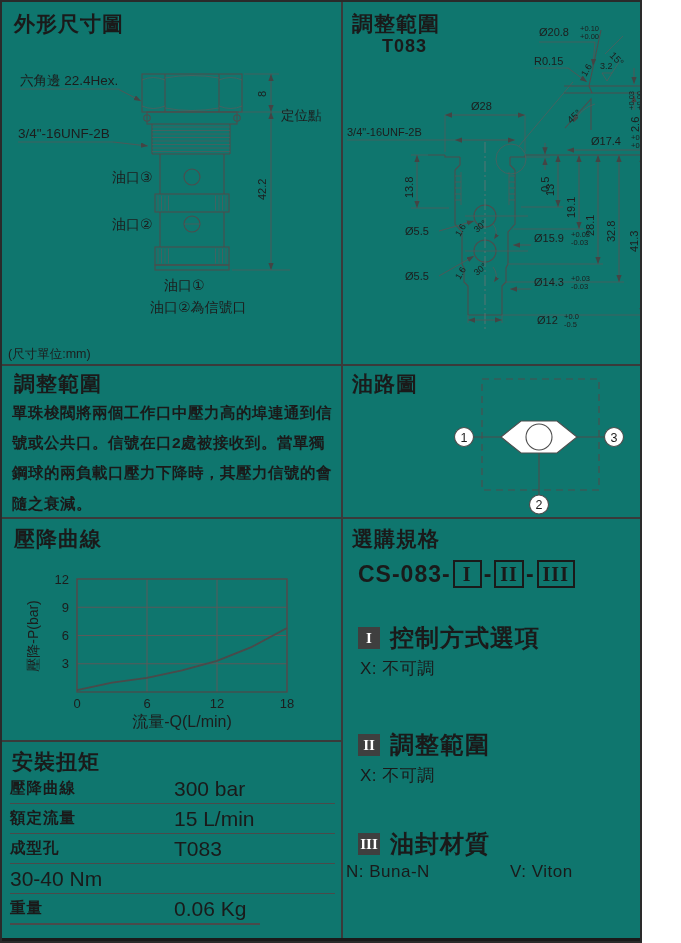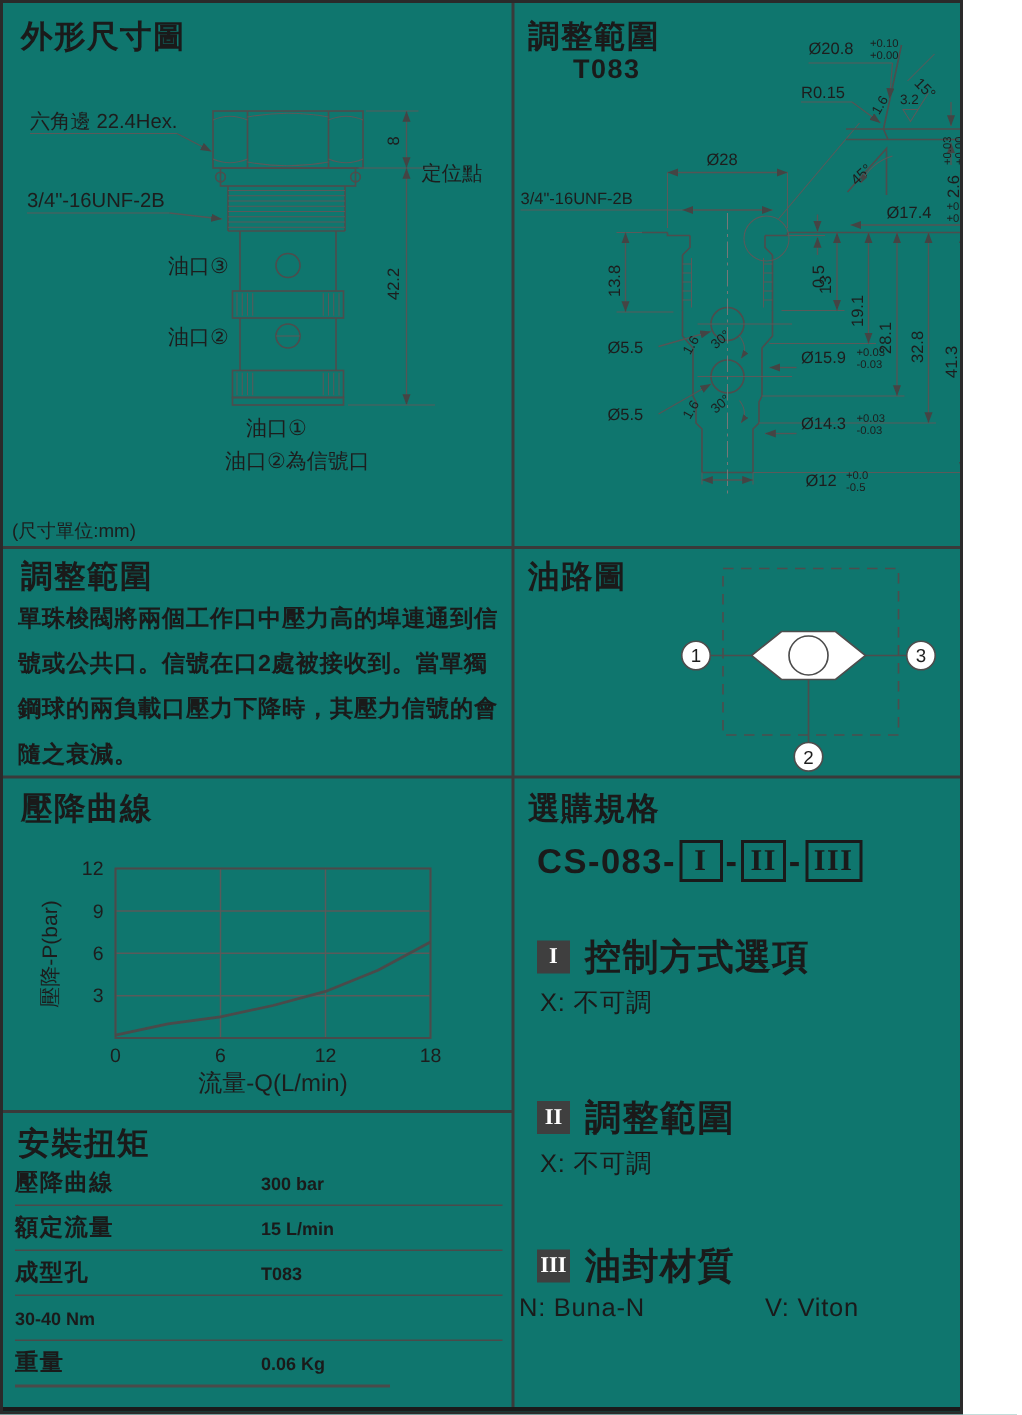--- a/index.html
+++ b/index.html
@@ -16,21 +16,21 @@
             min-width:17px;height:24px;padding:0 4px;margin:0 2px;
             font-family:"Liberation Serif","DejaVu Serif",serif;font-size:20px;font-weight:bold;}
   .sec-head{display:flex;align-items:center;gap:10px;}
   .sec-marker{width:22px;height:22px;background:#3f3f3f;color:#fff;display:flex;align-items:center;justify-content:center;
               font-family:"Liberation Serif","DejaVu Serif",serif;font-size:15px;font-weight:bold;}
   .sec-title{font-size:24px;font-weight:bold;letter-spacing:1px;text-align:right;}
   .opt{font-size:17px;letter-spacing:0.5px;}
   .params{width:325px;}
   .prow{display:flex;height:29px;align-items:center;border-bottom:1.6px solid #4a4a4a;}
   .prow .lbl{width:164px;font-size:15.5px;font-weight:bold;letter-spacing:1px;}
-  .prow .val{font-size:12px;font-weight:bold;}
+  .prow .val{font-size:21px;font-weight:normal;}
   .prow.last{border-bottom:none;}
   .prow.last::after{content:"";position:absolute;left:0;top:29px;width:250px;height:1.6px;background:#4a4a4a;}
   .prow.lastwrap{position:relative;}
   svg text{fill:#1d1d1d;}
   .dwg{stroke:#4d4d4d;stroke-width:1.1;fill:none;}
   .thin{stroke:#5a5a5a;stroke-width:0.7;fill:none;}
   .dim{stroke:#555;stroke-width:0.9;fill:none;}
   .cl{stroke:#777;stroke-width:0.7;fill:none;stroke-dasharray:11 3 2 3;}
   .dash{stroke:#4d4d4d;stroke-width:1.1;fill:none;stroke-dasharray:7 5;}
   .t11{font-size:11px;} .t10{font-size:10px;} .t9{font-size:9px;} .t7{font-size:7.5px;}

